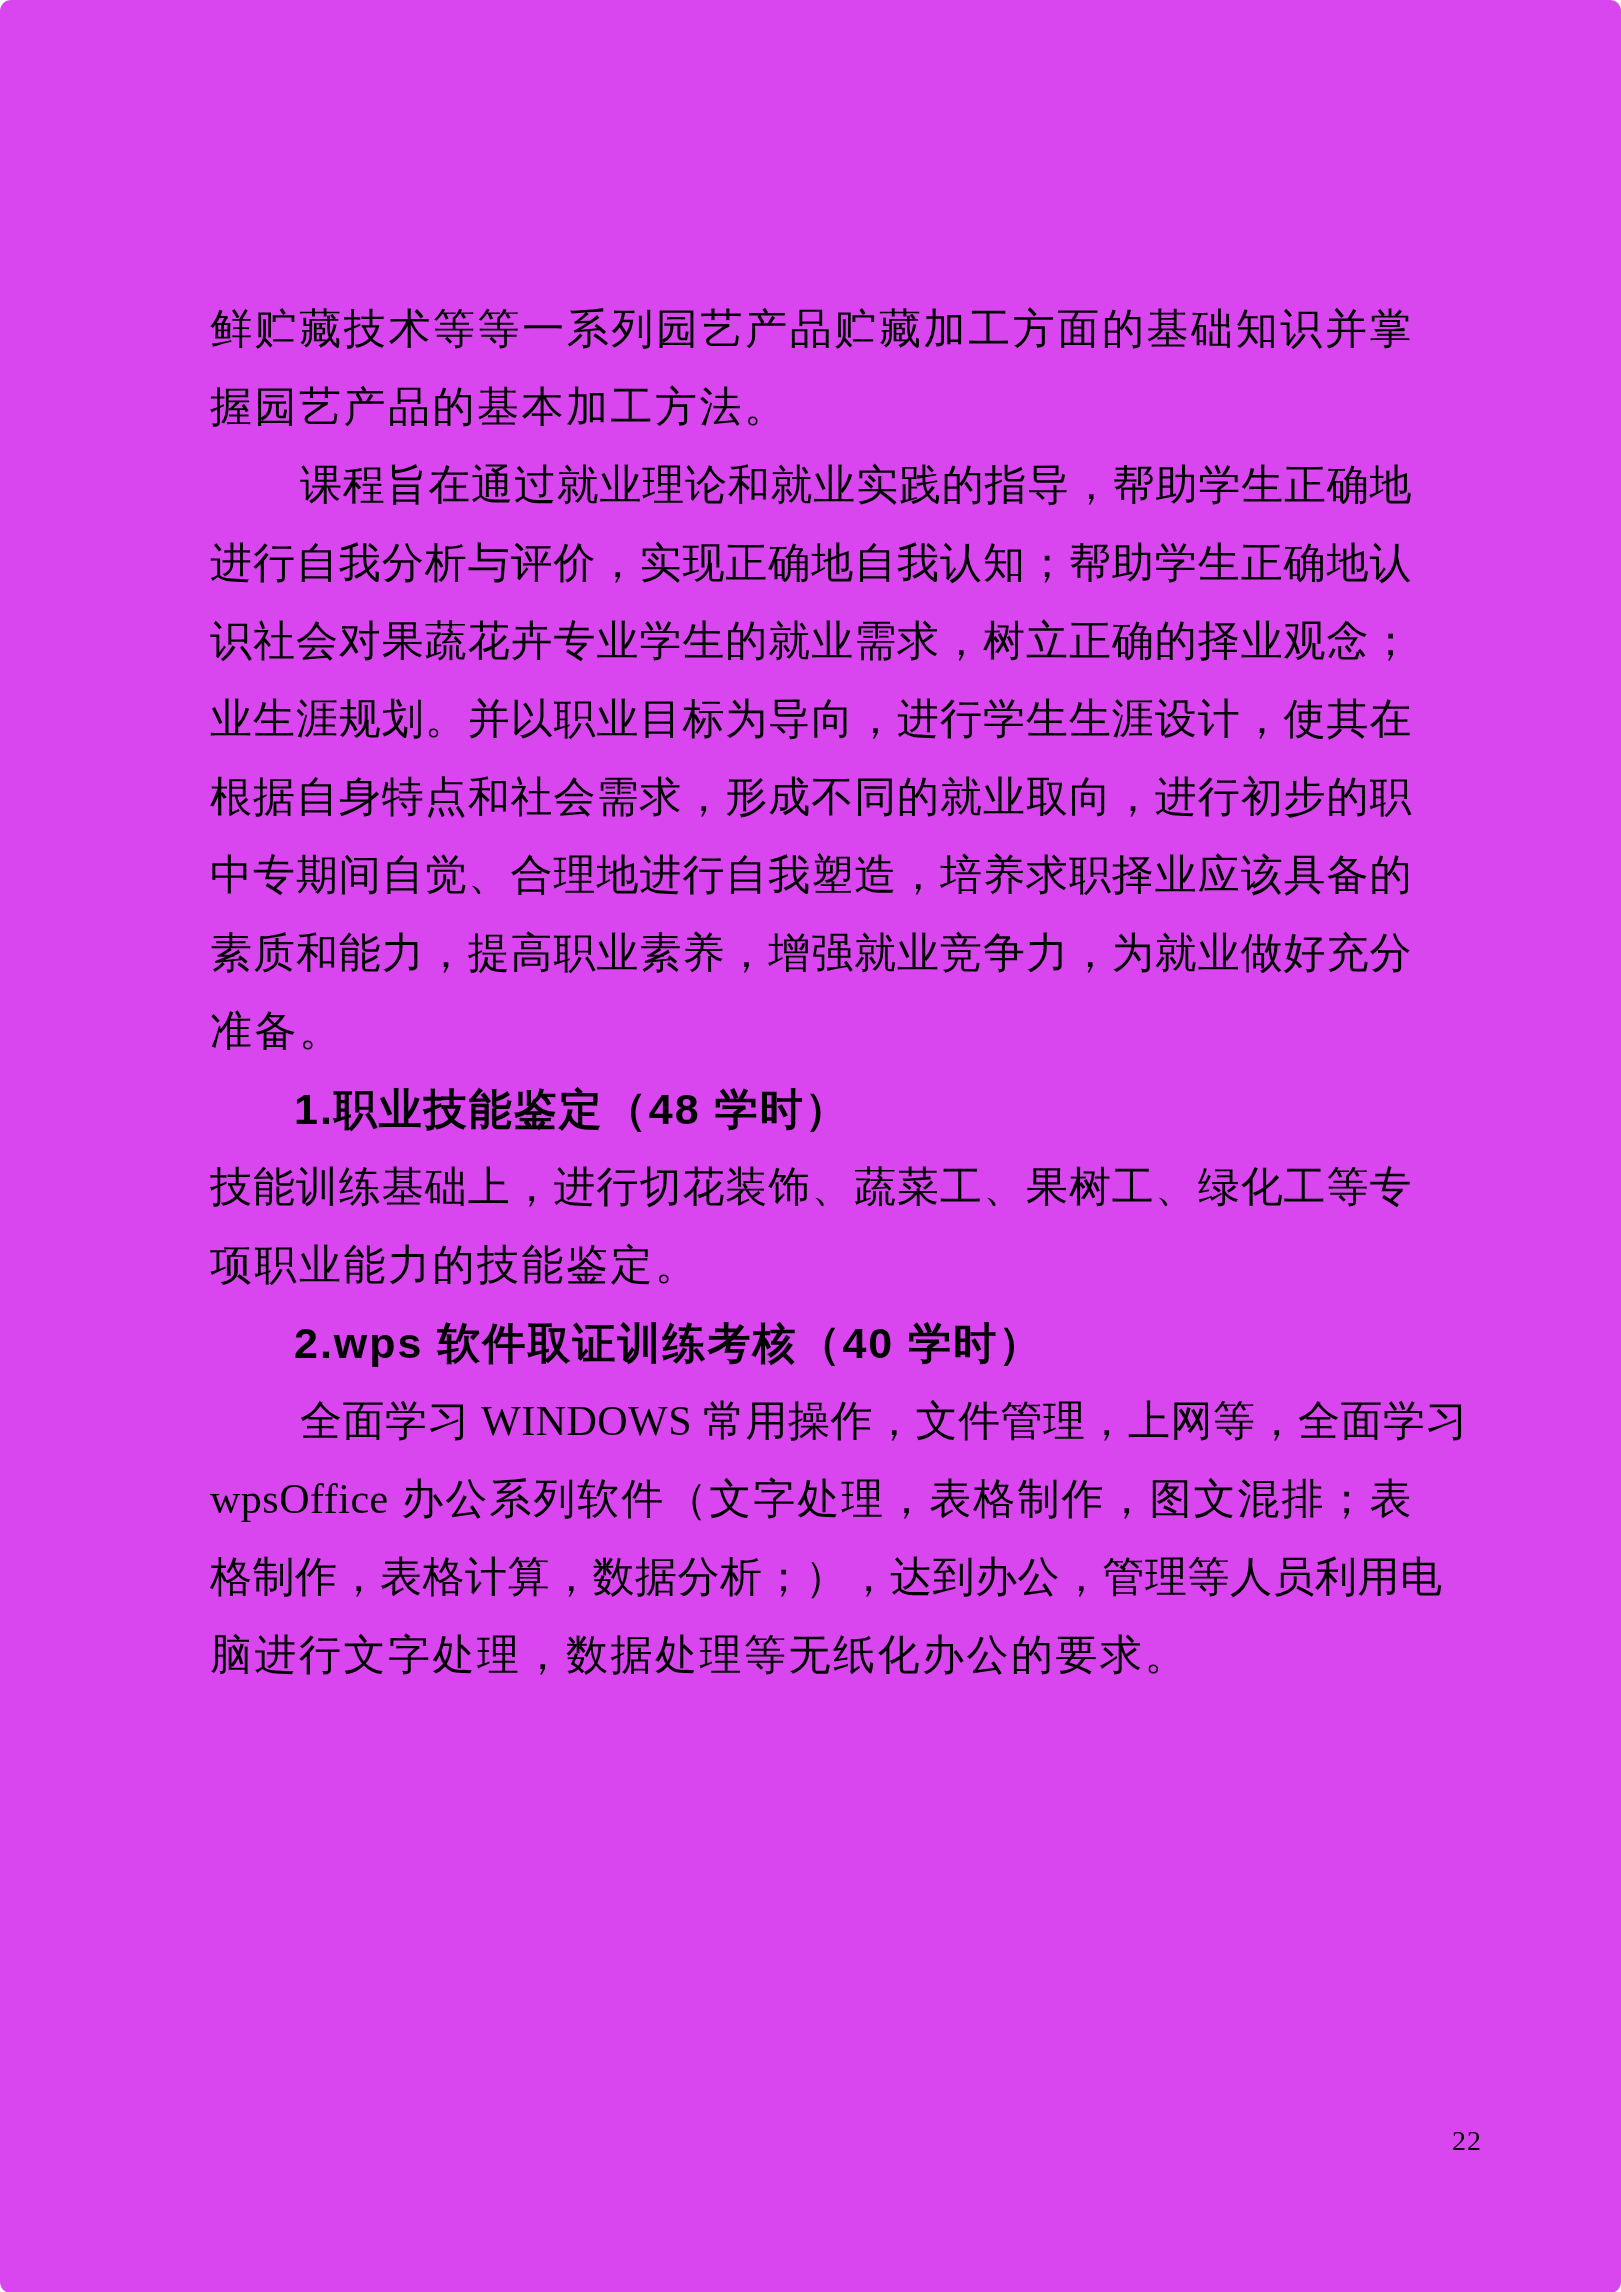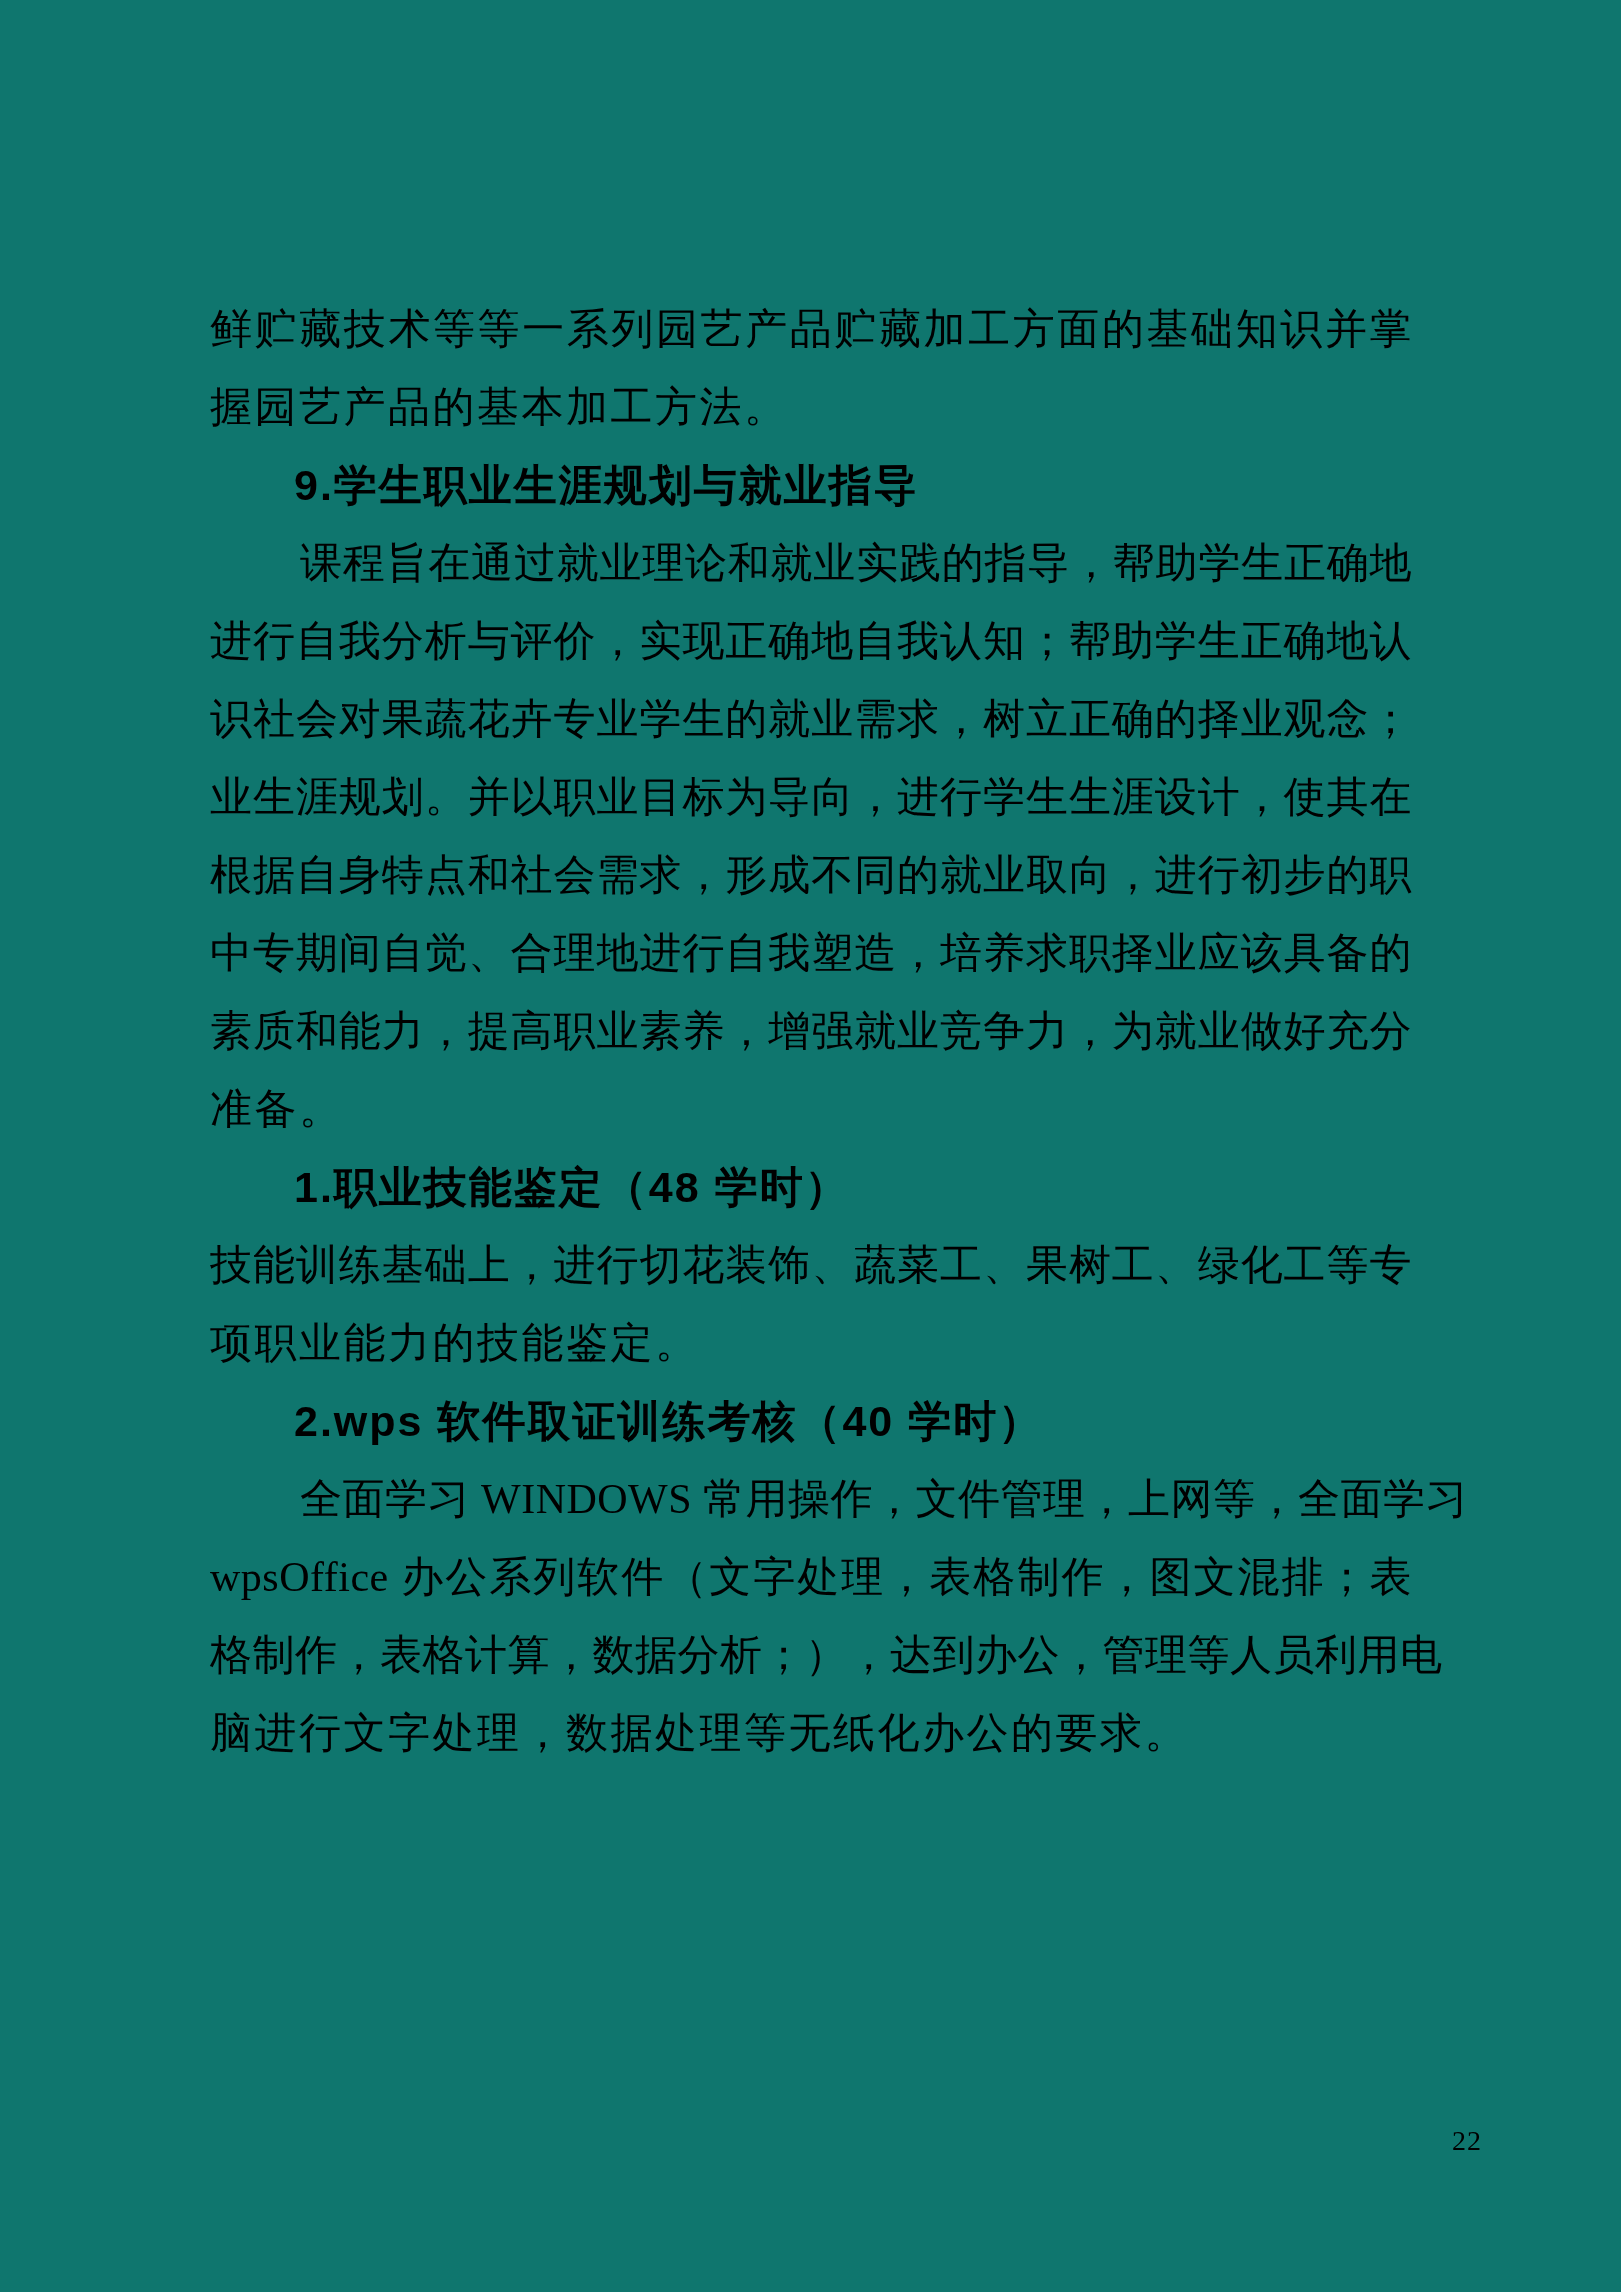--- a/index.html
+++ b/index.html
@@ -4,24 +4,25 @@
 <style>
   html, body {
     margin: 0;
     padding: 0;
     background: #ffffff;
   }
   .page {
     position: relative;
     width: 1621px;
     height: 2293px;
-    background: #0f766e;
+    background: #d946ef;
     color: #000000;
     font-family: "Liberation Serif", "DejaVu Serif", serif;
     overflow: hidden;
+    border-radius: 11px;
   }
   .content {
     position: absolute;
     left: 210px;
     top: 290px;
     width: 1202px;
   }
   .line {
     height: 78px;
     line-height: 78px;
@@ -67,21 +68,20 @@
     letter-spacing: 1px;
   }
 </style>
 </head>
 <body>
 
 <div class="page">
   <div class="content">
     <div class="line">鲜贮藏技术等等一系列园艺产品贮藏加工方面的基础知识并掌</div>
     <div class="line end">握园艺产品的基本加工方法。</div>
-    <div class="line heading">9.学生职业生涯规划与就业指导</div>
     <div class="line indent">课程旨在通过就业理论和就业实践的指导，帮助学生正确地</div>
     <div class="line">进行自我分析与评价，实现正确地自我认知；帮助学生正确地认</div>
     <div class="line">识社会对果蔬花卉专业学生的就业需求，树立正确的择业观念；</div>
     <div class="line">业生涯规划。并以职业目标为导向，进行学生生涯设计，使其在</div>
     <div class="line">根据自身特点和社会需求，形成不同的就业取向，进行初步的职</div>
     <div class="line">中专期间自觉、合理地进行自我塑造，培养求职择业应该具备的</div>
     <div class="line">素质和能力，提高职业素养，增强就业竞争力，为就业做好充分</div>
     <div class="line end">准备。</div>
     <div class="line heading">1.职业技能鉴定（48 学时）</div>
     <div class="line">技能训练基础上，进行切花装饰、蔬菜工、果树工、绿化工等专</div>

